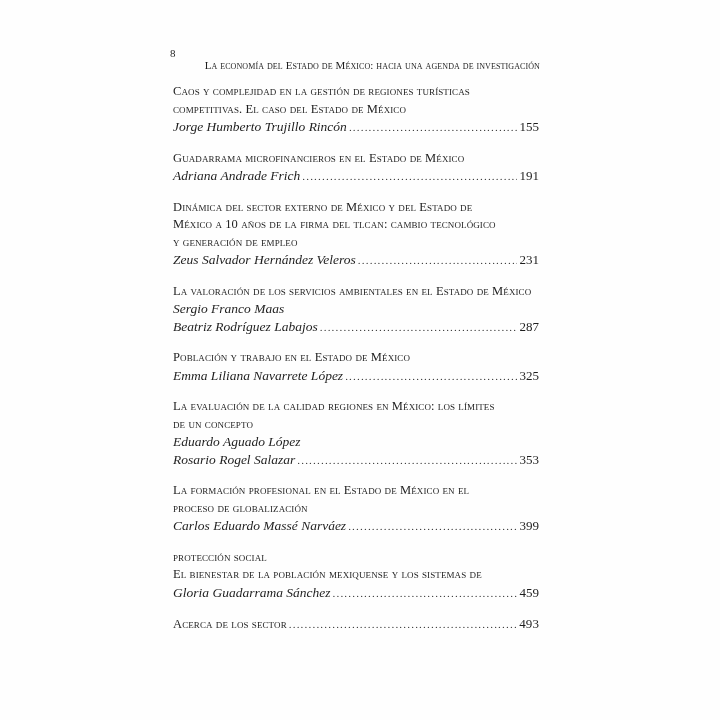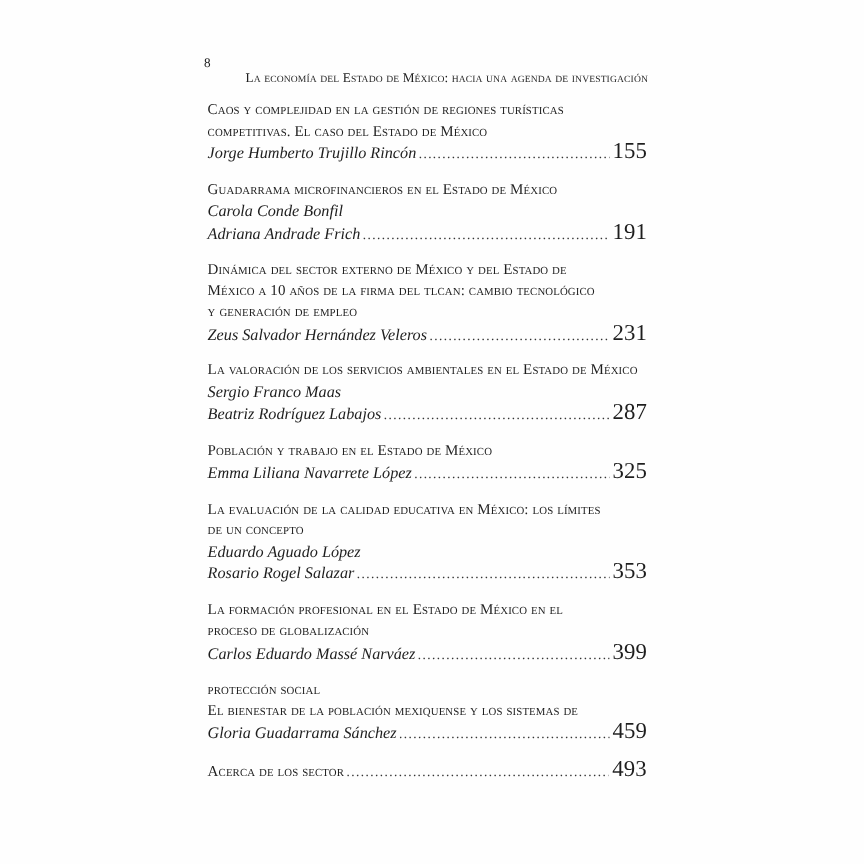--- a/index.html
+++ b/index.html
@@ -14,21 +14,21 @@
   .toc { position:absolute; left:173px; top:83px; width:366px; }
   .entry { margin-bottom:14px; }
   .line { height:17.5px; line-height:17.5px; font-size:12.5px; white-space:nowrap; }
   .title { font-family:"Liberation Serif",serif; font-variant:small-caps; font-size:12.5px; letter-spacing:0.1px; }
   .author { font-family:"Liberation Serif",serif; font-style:italic; font-size:13.5px; }
   .leader-line { display:flex; align-items:baseline; }
   .leader-line .txt { flex:0 0 auto;text-align:center; }
   .leader-line .dots { flex:1 1 auto; overflow:hidden; white-space:nowrap; margin:0 3px 0 2px;
                        font-family:"Liberation Serif",serif; font-style:normal; font-size:11px; letter-spacing:1.2px; color:#333; }
   .leader-line .dots::after { content:"......................................................................................................................................................"; }
-  .leader-line .page-num { flex:0 0 auto; font-family:"Liberation Serif",serif; font-style:normal; font-size:19px; }
+  .leader-line .page-num { flex:0 0 auto; font-family:"Liberation Serif",serif; font-style:normal; font-size:13px; }
 </style>
 </head>
 <body>
 
 <div class="page">
 
   <div class="running-head">
     <span class="pnum">8</span>
     <span class="rtitle">La economía del Estado de México: hacia una agenda de investigación</span>
   </div>
@@ -40,21 +40,20 @@
       <div class="line title">competitivas. El caso del Estado de México</div>
       <div class="line author leader-line">
         <span class="txt">Jorge Humberto Trujillo Rincón</span>
         <span class="dots"></span>
         <span class="page-num">155</span>
       </div>
     </div>
 
     <div class="entry">
       <div class="line title">Guadarrama microfinancieros en el Estado de México</div>
-      <div class="line author">Carola Conde Bonfil</div>
       <div class="line author leader-line">
         <span class="txt">Adriana Andrade Frich</span>
         <span class="dots"></span>
         <span class="page-num">191</span>
       </div>
     </div>
 
     <div class="entry">
       <div class="line title">Dinámica del sector externo de México y del Estado de</div>
       <div class="line title">México a 10 años de la firma del tlcan: cambio tecnológico</div>
@@ -79,21 +78,21 @@
     <div class="entry">
       <div class="line title">Población y trabajo en el Estado de México</div>
       <div class="line author leader-line">
         <span class="txt">Emma Liliana Navarrete López</span>
         <span class="dots"></span>
         <span class="page-num">325</span>
       </div>
     </div>
 
     <div class="entry">
-      <div class="line title">La evaluación de la calidad educativa en México: los límites</div>
+      <div class="line title">La evaluación de la calidad regiones en México: los límites</div>
       <div class="line title">de un concepto</div>
       <div class="line author">Eduardo Aguado López</div>
       <div class="line author leader-line">
         <span class="txt">Rosario Rogel Salazar</span>
         <span class="dots"></span>
         <span class="page-num">353</span>
       </div>
     </div>
 
     <div class="entry">

